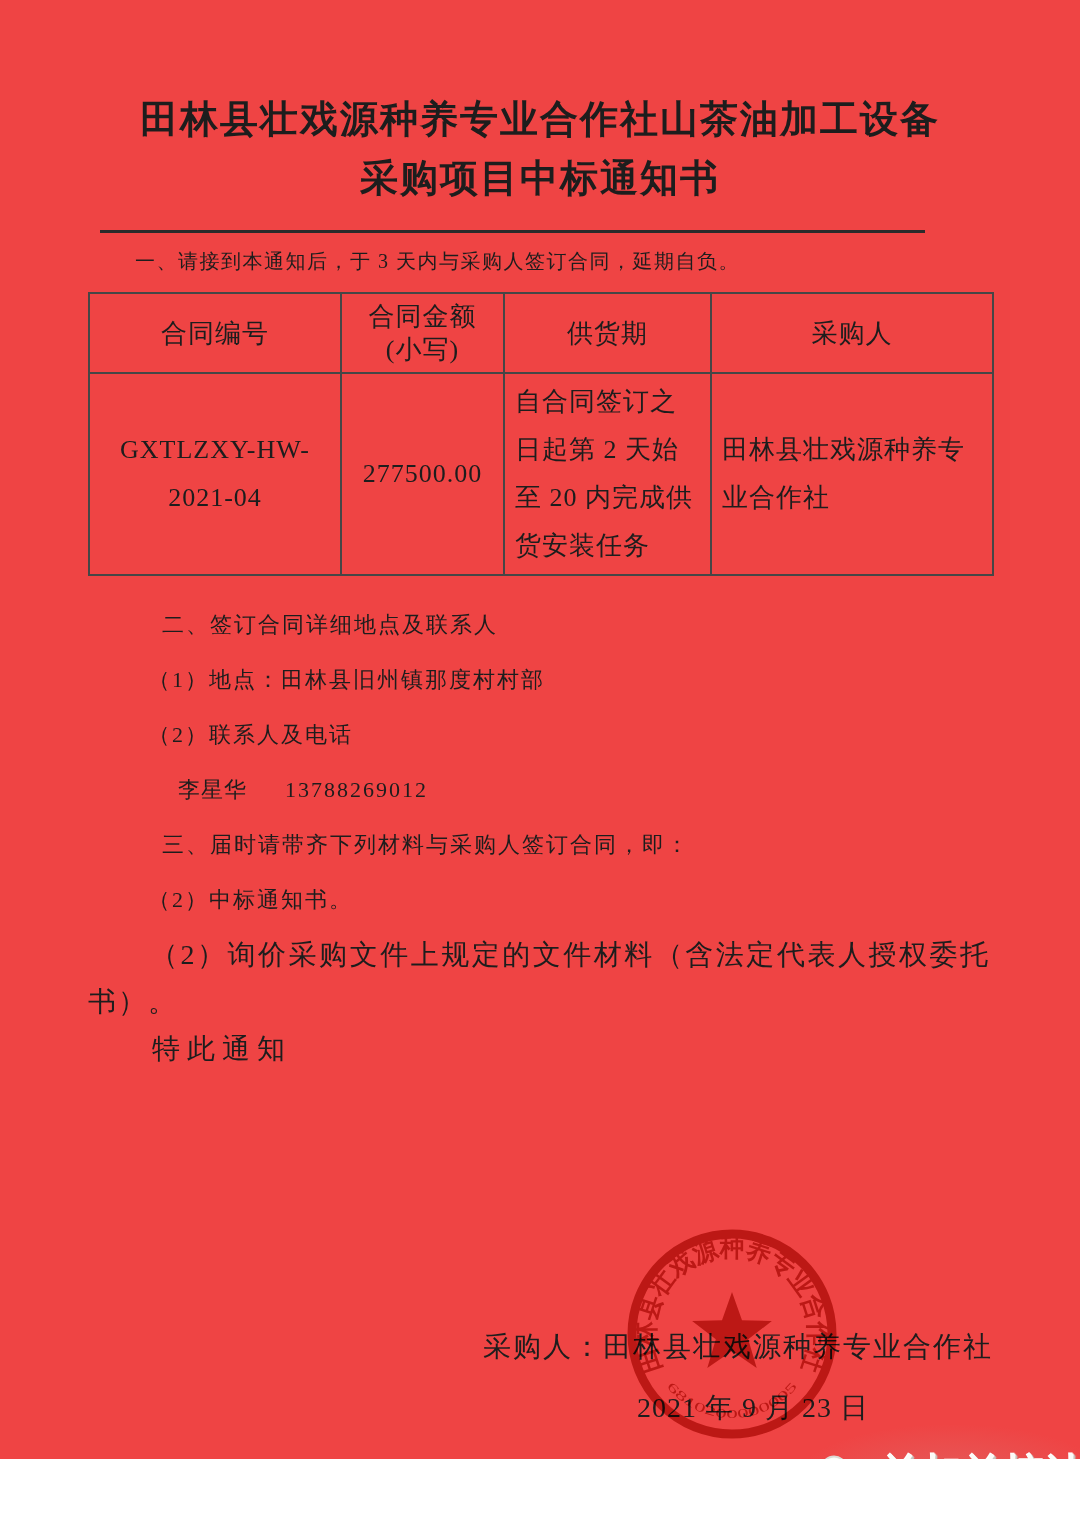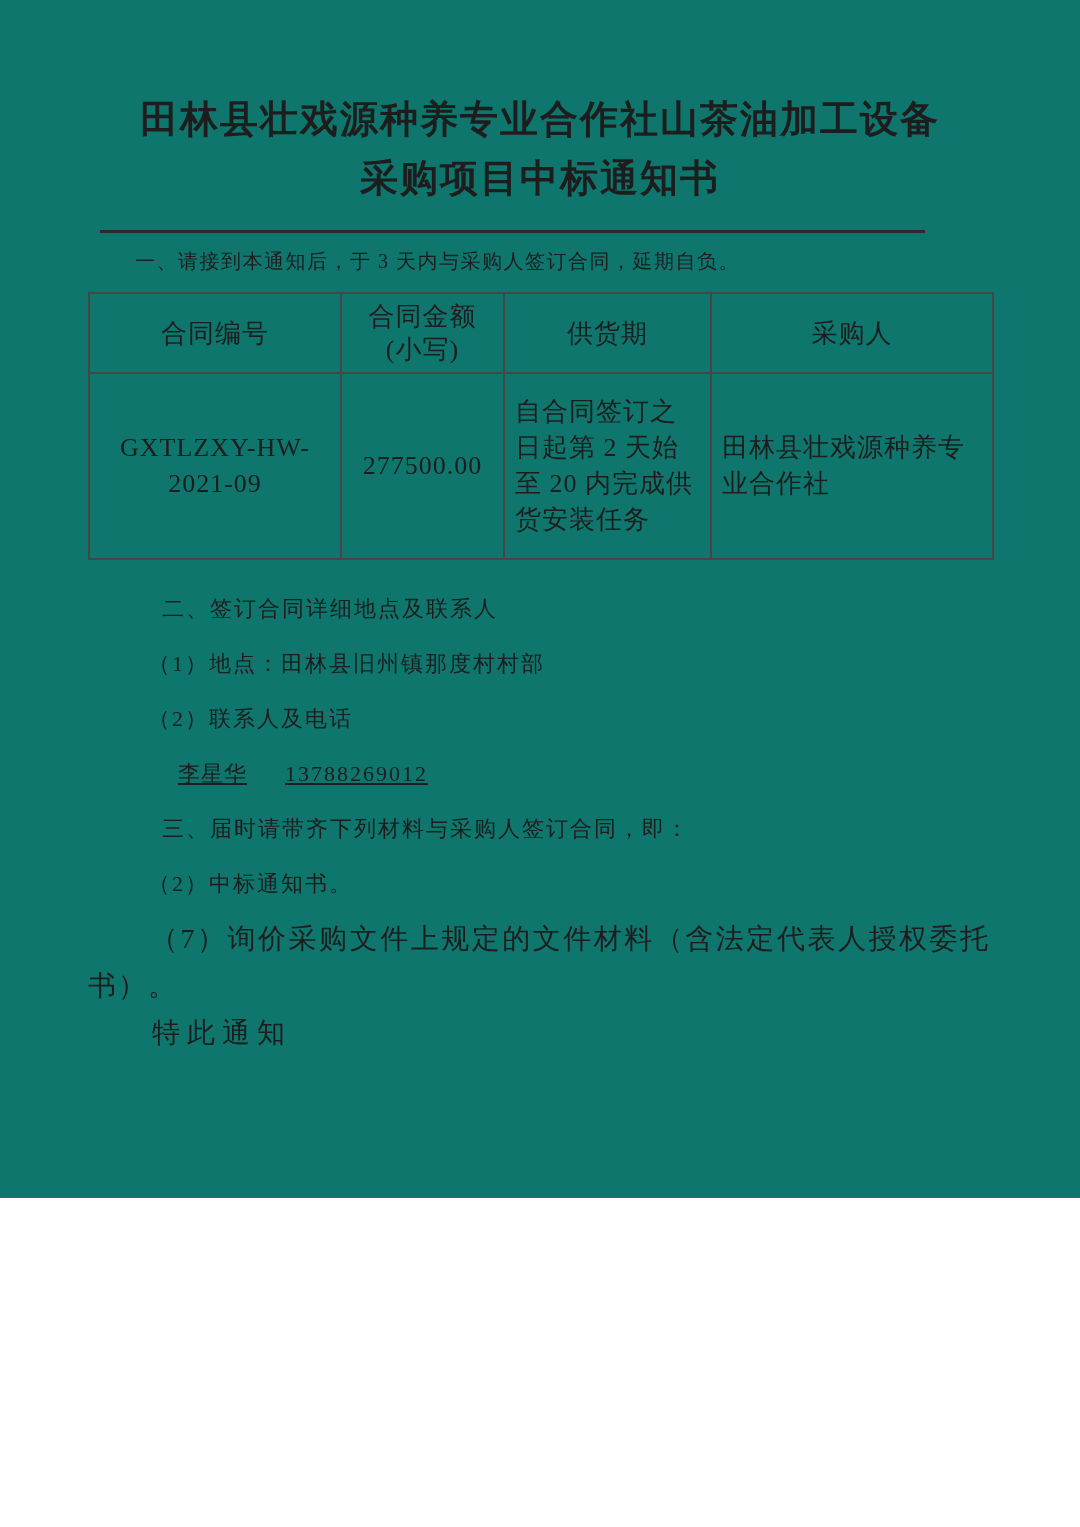--- a/index.html
+++ b/index.html
@@ -1,19 +1,19 @@
 <!DOCTYPE html>
 <html><head>
 <meta charset="utf-8">
 <style>
   html,body{margin:0;padding:0;background:#ffffff;}
   .page{
     position:relative;
-    width:1080px;height:1198px;
-    background:#0f766e;
+    width:1080px;height:1459px;
+    background:#ef4444;
     color:#1d1d1d;
     font-family:"Liberation Serif","DejaVu Serif",serif;
     overflow:hidden;
   }
   
   .doc-title{
     margin:90px 70px 0;
     text-align:center;
     font-size:38px;
     font-weight:700;
@@ -60,31 +60,31 @@
   }
   table.contract th{
     height:74px;
     text-align:center;
     white-space:pre-line;
     line-height:33px;
     padding:2px 4px;
   }
   table.contract td{
     height:144px;
-    line-height:36px;
-    padding:20px 10px;
+    line-height:48px;
+    padding:4px 10px;
     margin-top:31px;
   }
   td.c-center{text-align:center;}
   td.c-left{text-align:left;}
   
   .sec-line{margin:8px;font-size:22px;line-height:47px;letter-spacing:2px;}
   .sec-head{margin-left:162px;}
   .sec-sub{margin-left:148px;}
-  .sec-contact{margin-left:178px;letter-spacing:1px;text-decoration:underline;}
+  .sec-contact{margin-left:178px;letter-spacing:1px;}
   .sec-contact .phone{margin-left:38px;letter-spacing:2px;}
   .sec2-wrap{margin-top:25px;}
   .sec3-item2{
     margin:0 90px 0 88px;
     font-size:28px;line-height:47px;letter-spacing:2px;
     text-align:justify;text-indent:62px;
   }
   .closing{margin:0 0 0 152px;font-size:28px;line-height:47px;letter-spacing:7px;}
   
   .sign-purchaser{
@@ -148,41 +148,41 @@
       <tr>
         <th>合同编号</th>
         <th>合同金额
 (小写)</th>
         <th>供货期</th>
         <th>采购人</th>
       </tr>
     </thead>
     <tbody>
       <tr>
-        <td class="c-center">GXTLZXY-HW-2021-09</td>
+        <td class="c-center">GXTLZXY-HW-2021-04</td>
         <td class="c-center">277500.00</td>
         <td class="c-left">自合同签订之日起第 2 天始至 20 内完成供货安装任务</td>
         <td class="c-left">田林县壮戏源种养专业合作社</td>
       </tr>
     </tbody>
   </table>
 
   <div class="sec2-wrap">
     <p class="sec-line sec-head">二、签订合同详细地点及联系人</p>
     <p class="sec-line sec-sub">（1）地点：田林县旧州镇那度村村部</p>
     <p class="sec-line sec-sub">（2）联系人及电话</p>
     <p class="sec-line sec-contact">
       <span>李星华</span><span class="phone">13788269012</span>
     </p>
   </div>
 
   <div>
     <p class="sec-line sec-head">三、届时请带齐下列材料与采购人签订合同，即：</p>
     <p class="sec-line sec-sub">（2）中标通知书。</p>
-    <p class="sec3-item2">（7）询价采购文件上规定的文件材料（含法定代表人授权委托书）。</p>
+    <p class="sec3-item2">（2）询价采购文件上规定的文件材料（含法定代表人授权委托书）。</p>
   </div>
 
   <p class="closing">特此通知</p>
 
   <div class="sign-purchaser">采购人：田林县壮戏源种养专业合作社</div>
   <div class="sign-date">2021 年 9 月 23 日</div>
 
   <svg class="stamp" width="226" height="226" viewBox="-113 -113 226 226" font-family="Liberation Serif, DejaVu Serif, serif">
     <defs>
       <path id="rimArc" d="M -67.5 39 A 78 78 0 1 1 67.5 39"></path>

